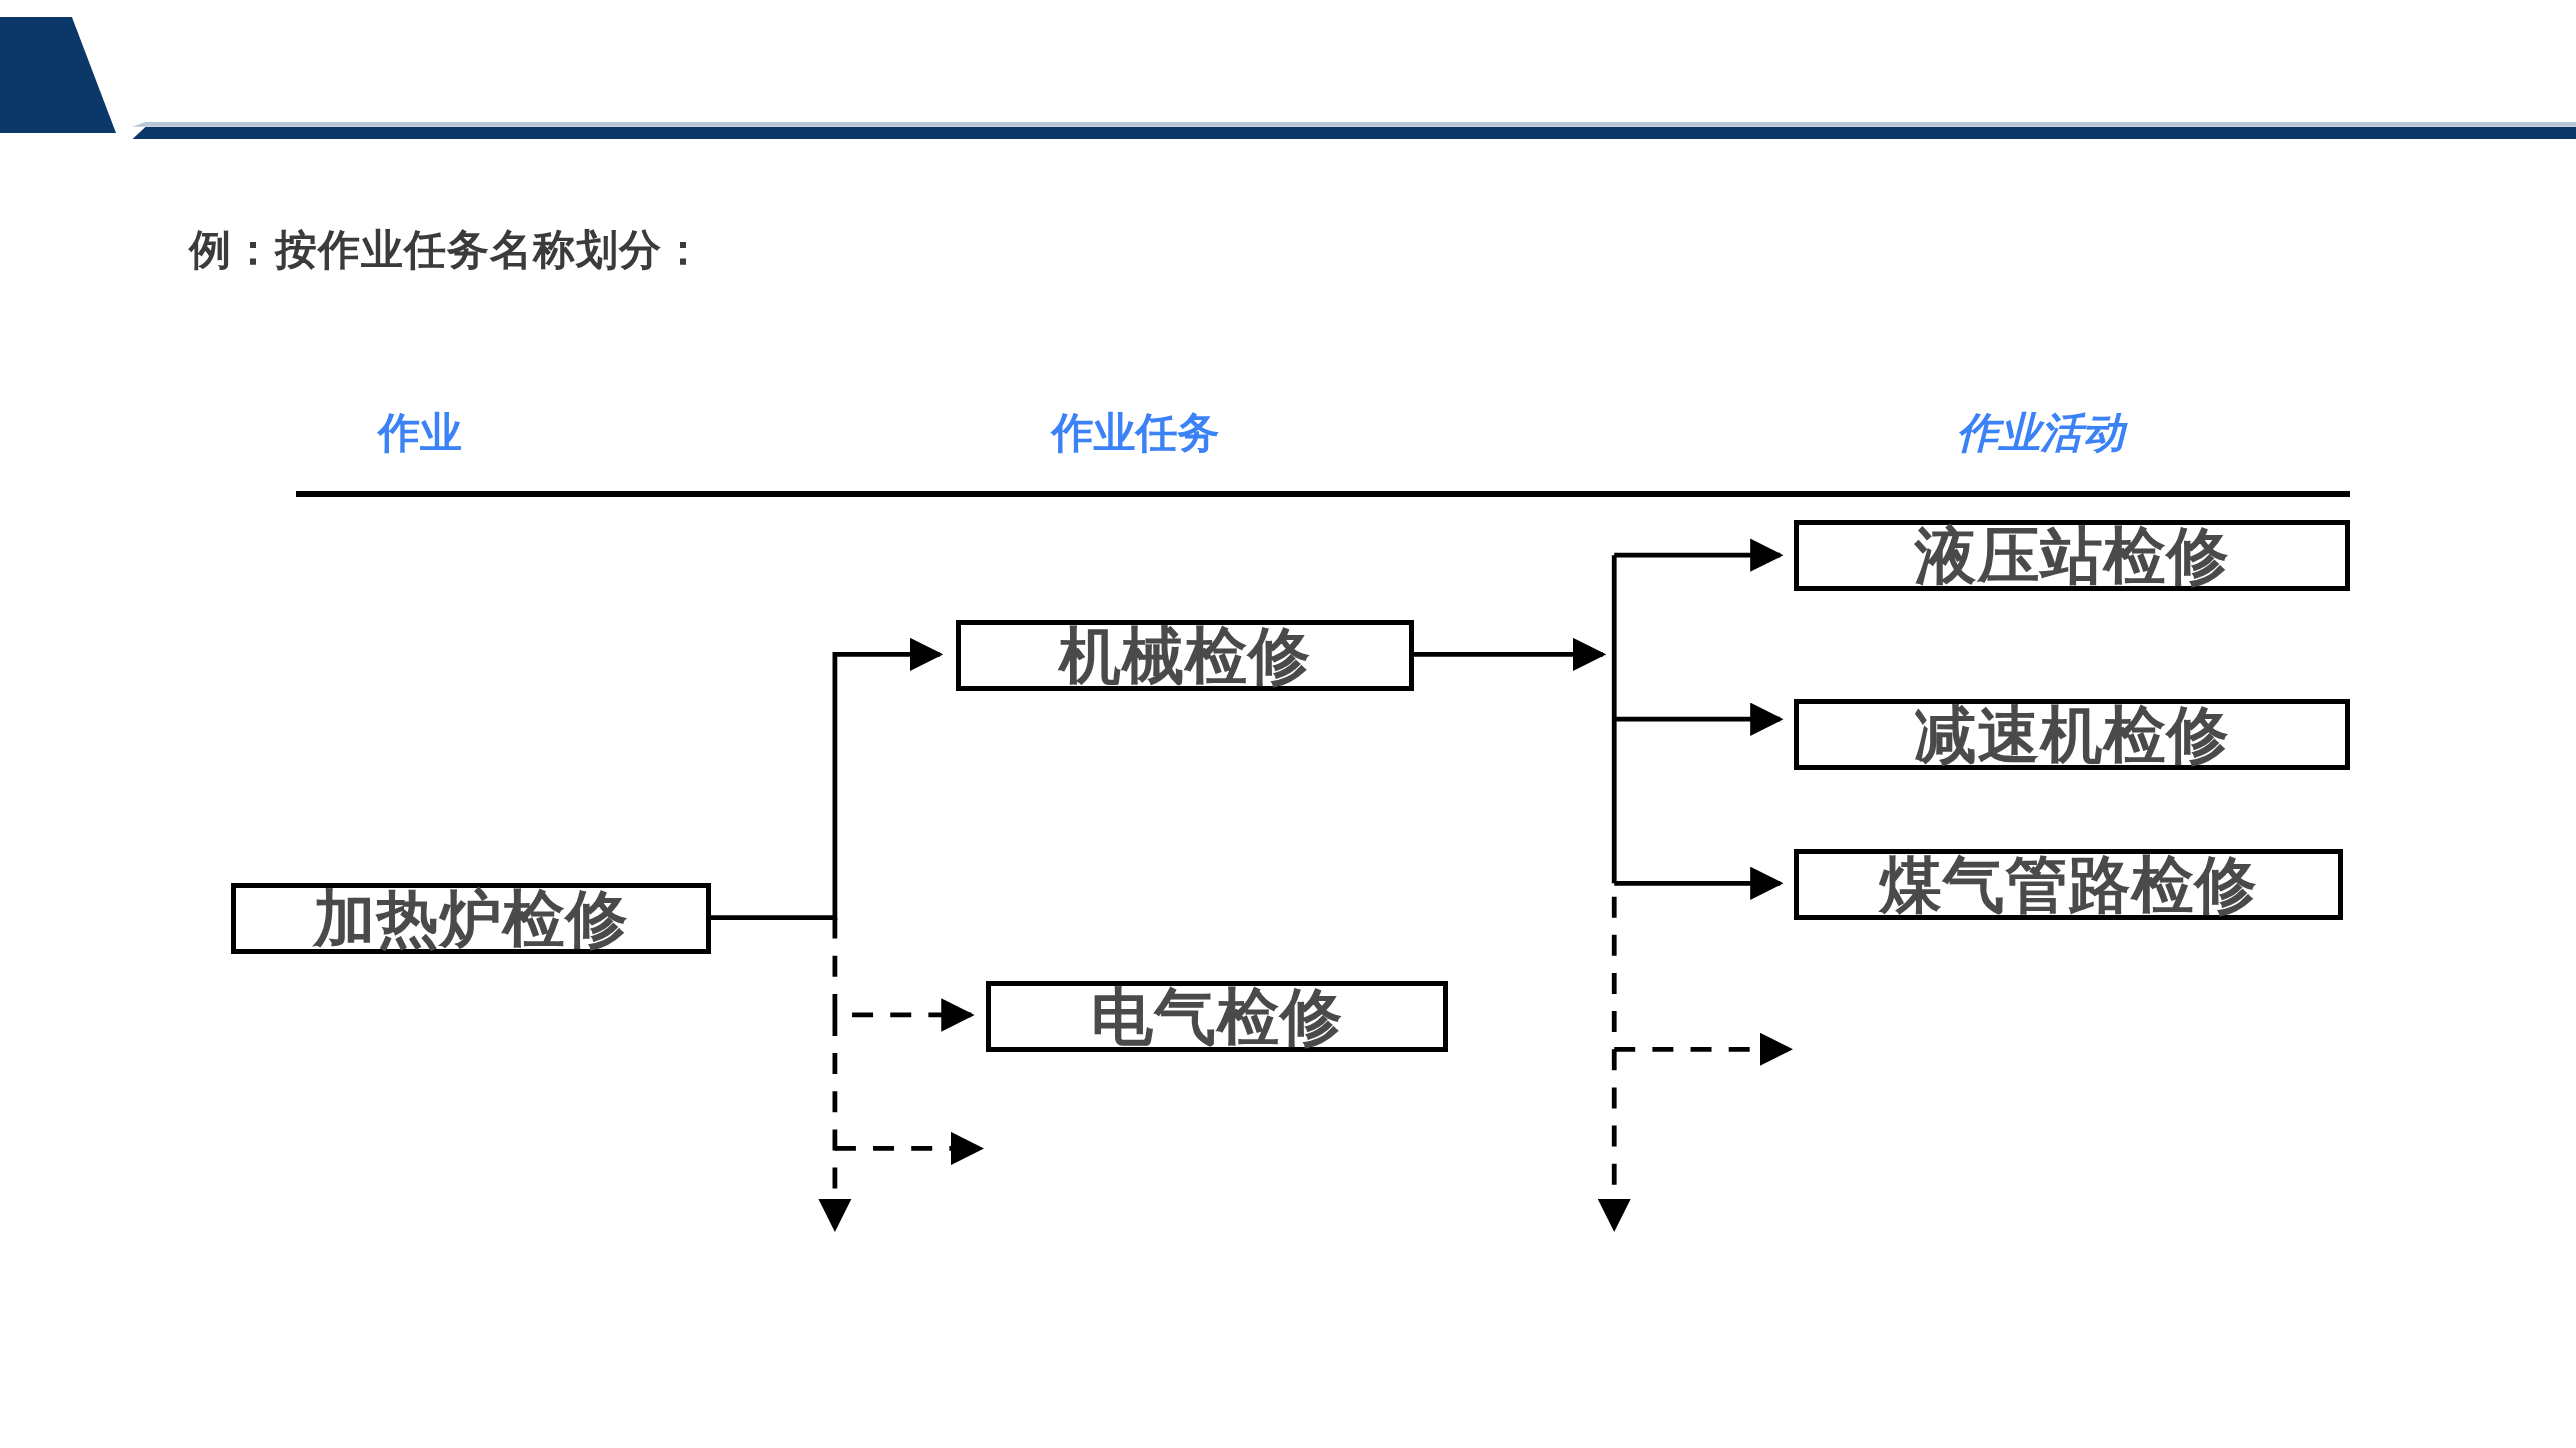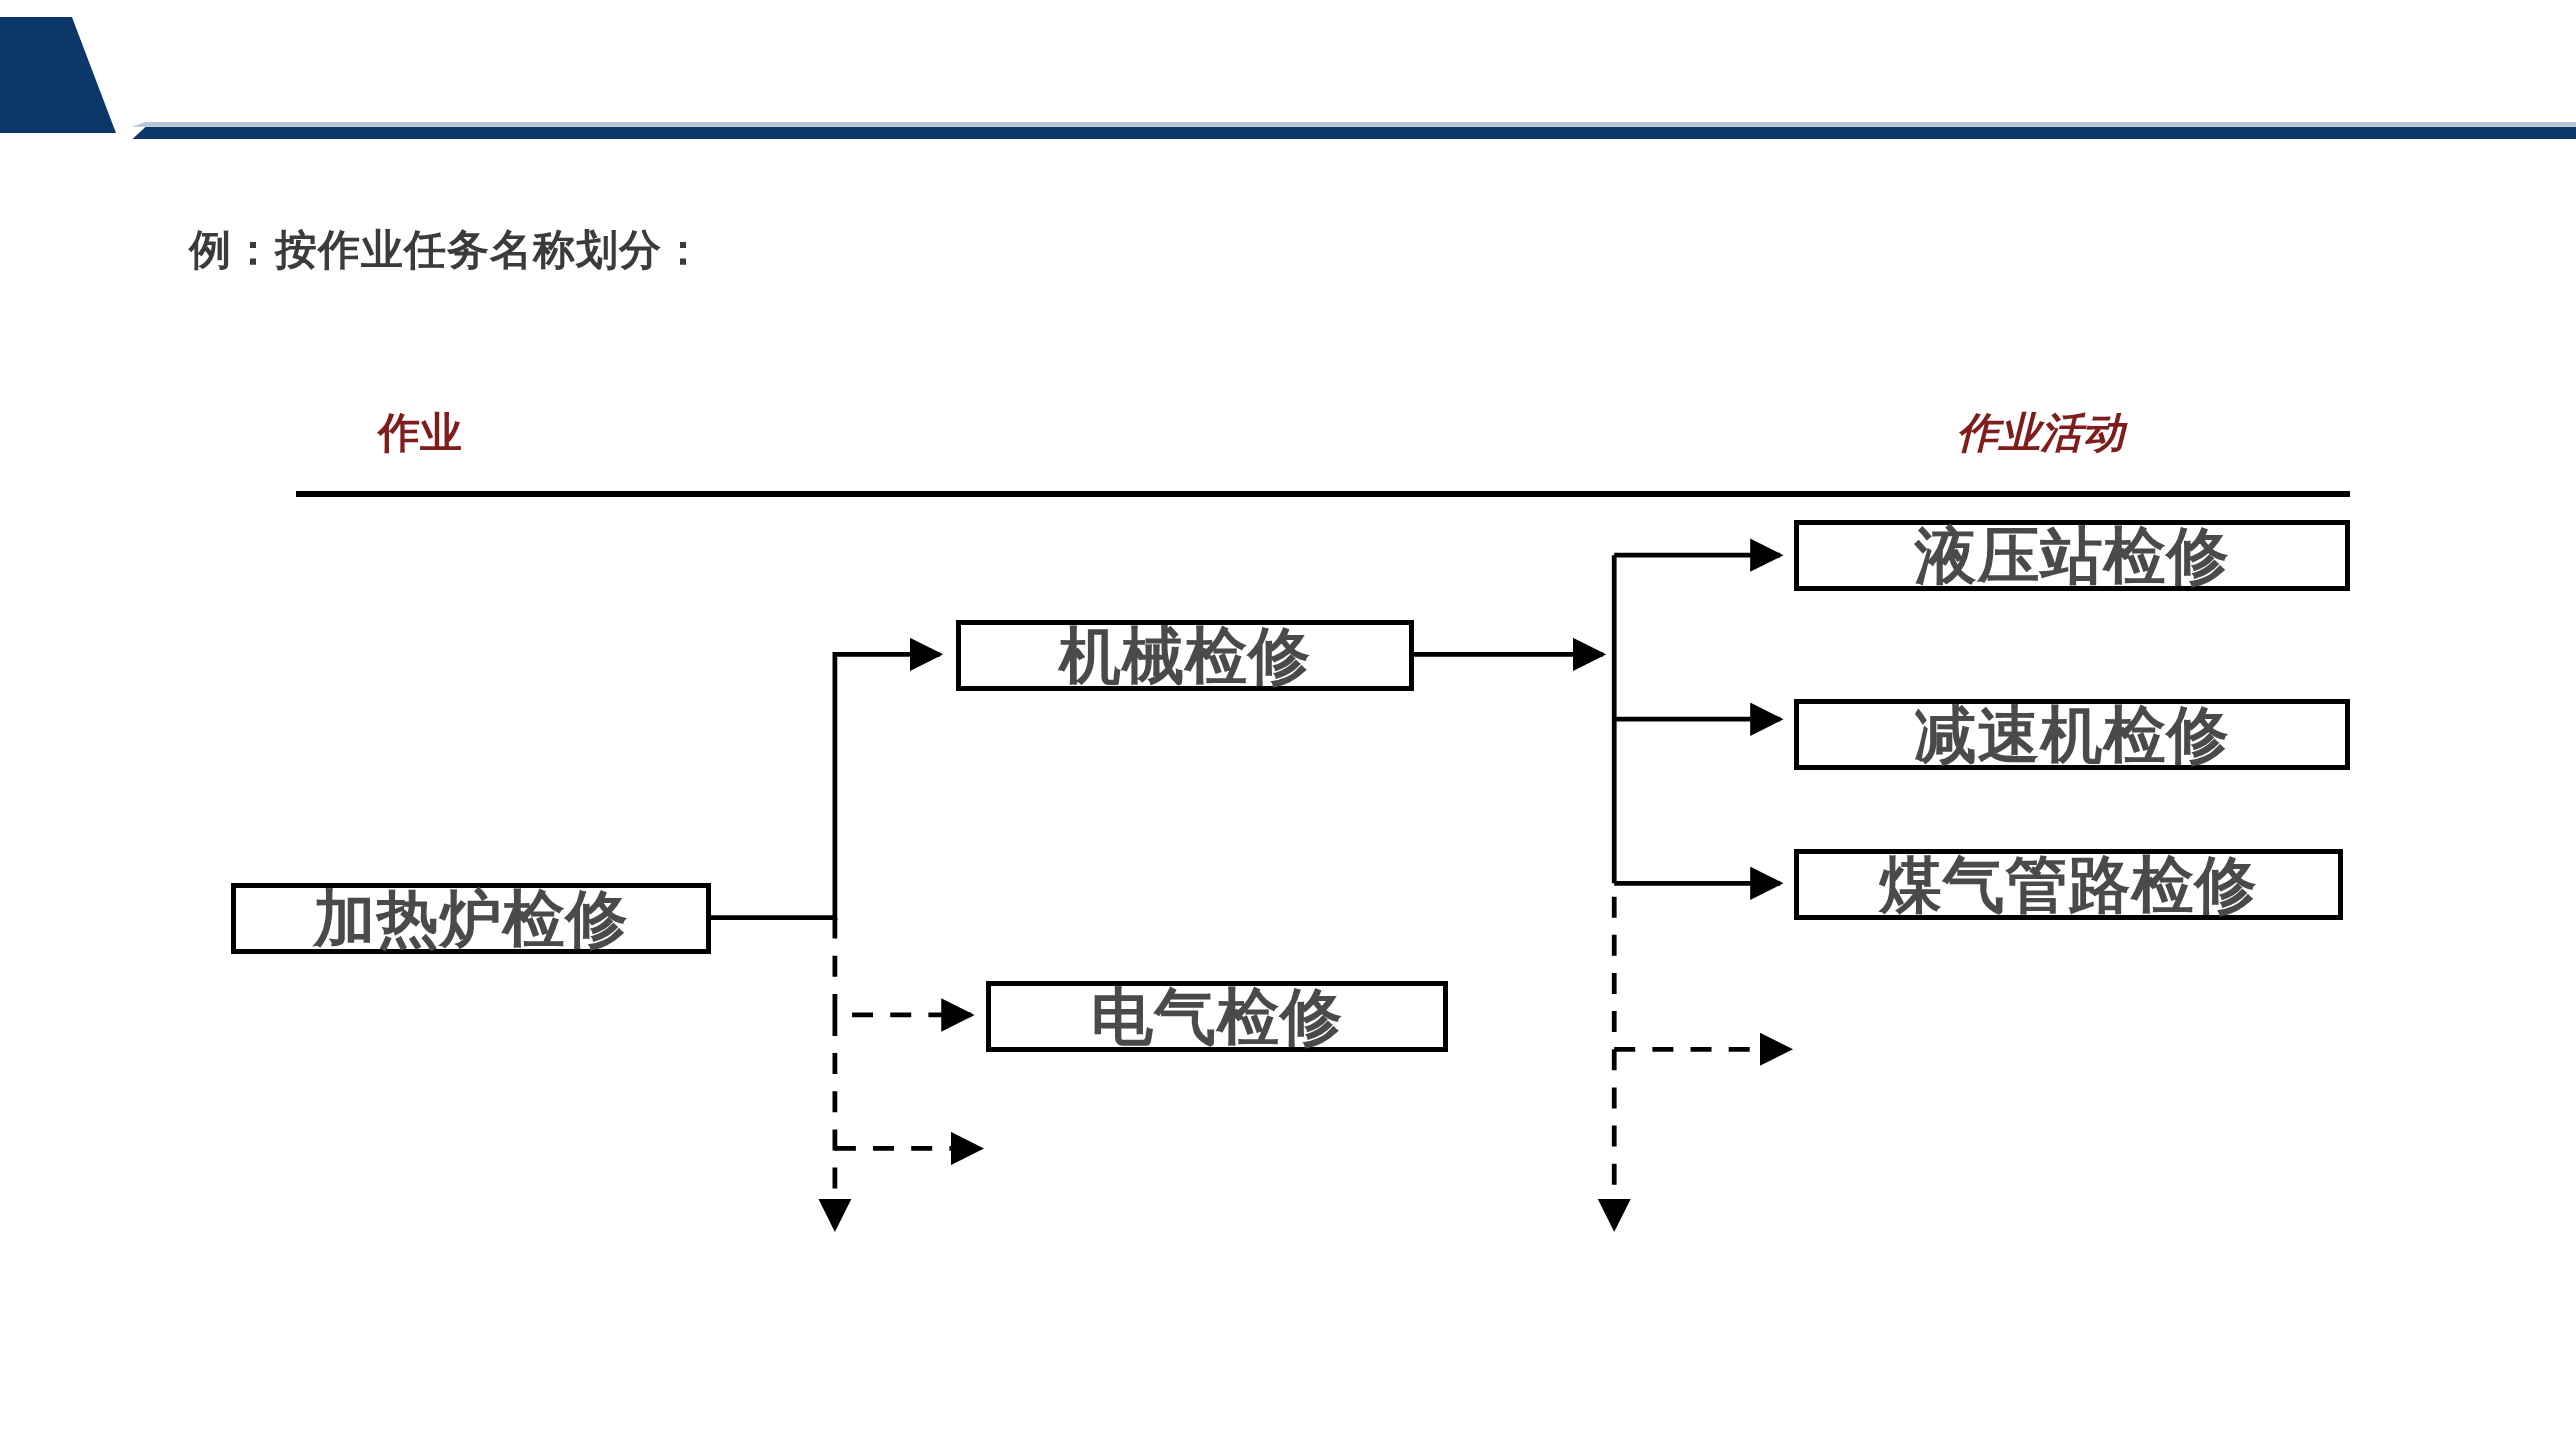--- a/index.html
+++ b/index.html
@@ -37,21 +37,21 @@
   
   .subtitle {
     position:absolute; left:189px; top:222px;
     font-size:42px; font-weight:bold; color:#3b3b3b;
     letter-spacing:1px; white-space:nowrap;
   }
 
   
   .col-head {
     position:absolute; top:405px;
-    font-size:42px; font-weight:bold; color:#7f1d1d;
+    font-size:42px; font-weight:bold; color:#3b82f6;
     white-space:nowrap; text-align:center;
   }
   .col-head.c0 { left:296px;  width:248px; }
   .col-head.c1 { left:964px; width:343px; }
   .col-head.c2 { left:1869px; width:343px;font-style:italic; }
 
   .head-rule {
     position:absolute; left:296px; top:491px;
     width:2054px; height:5.7px; background:#000;
   }
@@ -82,20 +82,21 @@
 
   <div class="header-wrap">
     <div class="header-tab"></div>
     <div class="header-rule-hi"></div>
     <div class="header-rule"></div>
   </div>
 
   <div class="subtitle">例：按作业任务名称划分：</div>
 
   <div class="col-head c0">作业</div>
+  <div class="col-head c1">作业任务</div>
   <div class="col-head c2">作业活动</div>
   <div class="head-rule"></div>
 
   <svg id="diagram" viewBox="0 0 2700 1518" xmlns="http://www.w3.org/2000/svg">
     <defs>
       <marker id="ah" viewBox="0 0 10 10" refX="9" refY="5" markerWidth="7" markerHeight="7" orient="auto-start-reverse">
         <path d="M 0 0 L 10 5 L 0 10 z" fill="#000"></path>
       </marker>
       <marker id="ahd" viewBox="0 0 10 10" refX="9" refY="5" markerWidth="7" markerHeight="7" orient="auto-start-reverse">
         <path d="M 0 0 L 10 5 L 0 10 z" fill="#000"></path>

